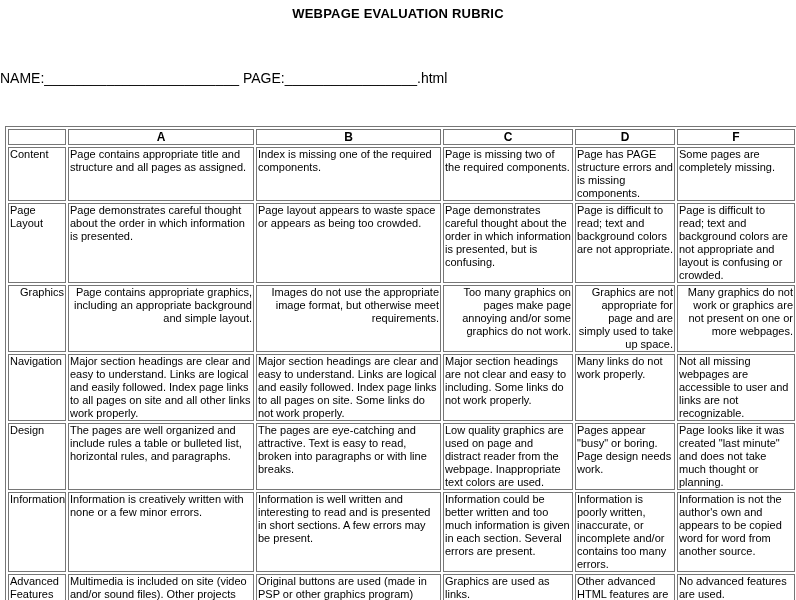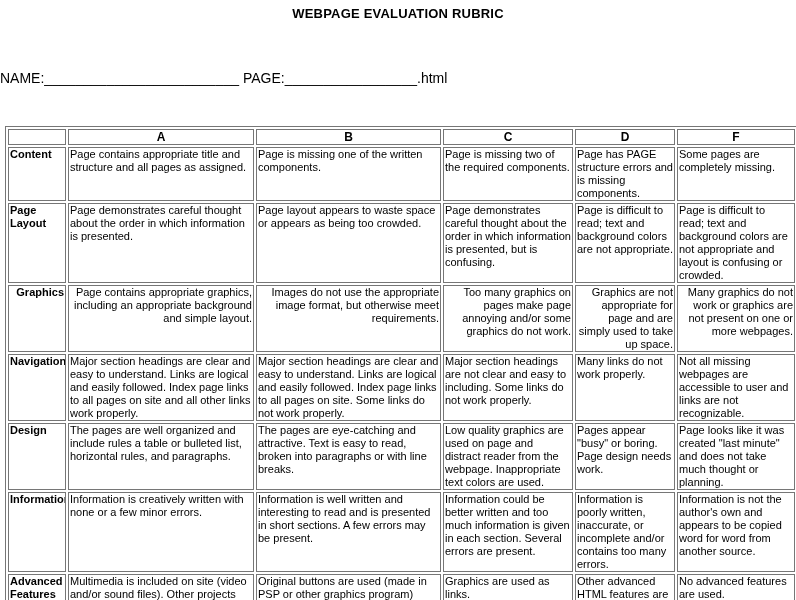--- a/index.html
+++ b/index.html
@@ -42,21 +42,21 @@
     padding: 0 1px;
     overflow: hidden;
     background: #ffffff;
   }
   table.rubric th {
     font-weight: bold;
     text-align: center;
     vertical-align: middle;
     font-size: 12px;
   }
-  td.lbl { font-weight: bold; margin-top: 24px; }
+  td.lbl { font-weight: normal; margin-top: 24px; }
   tr.r-head   { height: 16px; }
   tr.r-content{ height: 52px; }
   tr.r-layout { height: 58px; }
   tr.r-graphics { height: 54px; text-align: right; }
   tr.r-navigation { height: 62px; }
   tr.r-design { height: 60px; }
   tr.r-information { height: 64px; }
   tr.r-advanced { height: 44px; }
 </style>
 </head>
@@ -81,21 +81,21 @@
       <th>A</th>
       <th>B</th>
       <th>C</th>
       <th>D</th>
       <th>F</th>
     </tr>
 
     <tr class="r-content">
       <td class="lbl">Content</td>
       <td>Page contains appropriate title and structure and all pages as assigned.</td>
-      <td>Page is missing one of the written components.</td>
+      <td>Index is missing one of the required components.</td>
       <td>Page is missing two of the required components.</td>
       <td>Page has PAGE structure errors and is missing components.</td>
       <td>Some pages are completely missing.</td>
     </tr>
 
     <tr class="r-layout">
       <td class="lbl">Page Layout</td>
       <td>Page demonstrates careful thought about the order in which information is presented.</td>
       <td>Page layout appears to waste space or appears as being too crowded.</td>
       <td>Page demonstrates careful thought about the order in which information is presented, but is confusing.</td>

